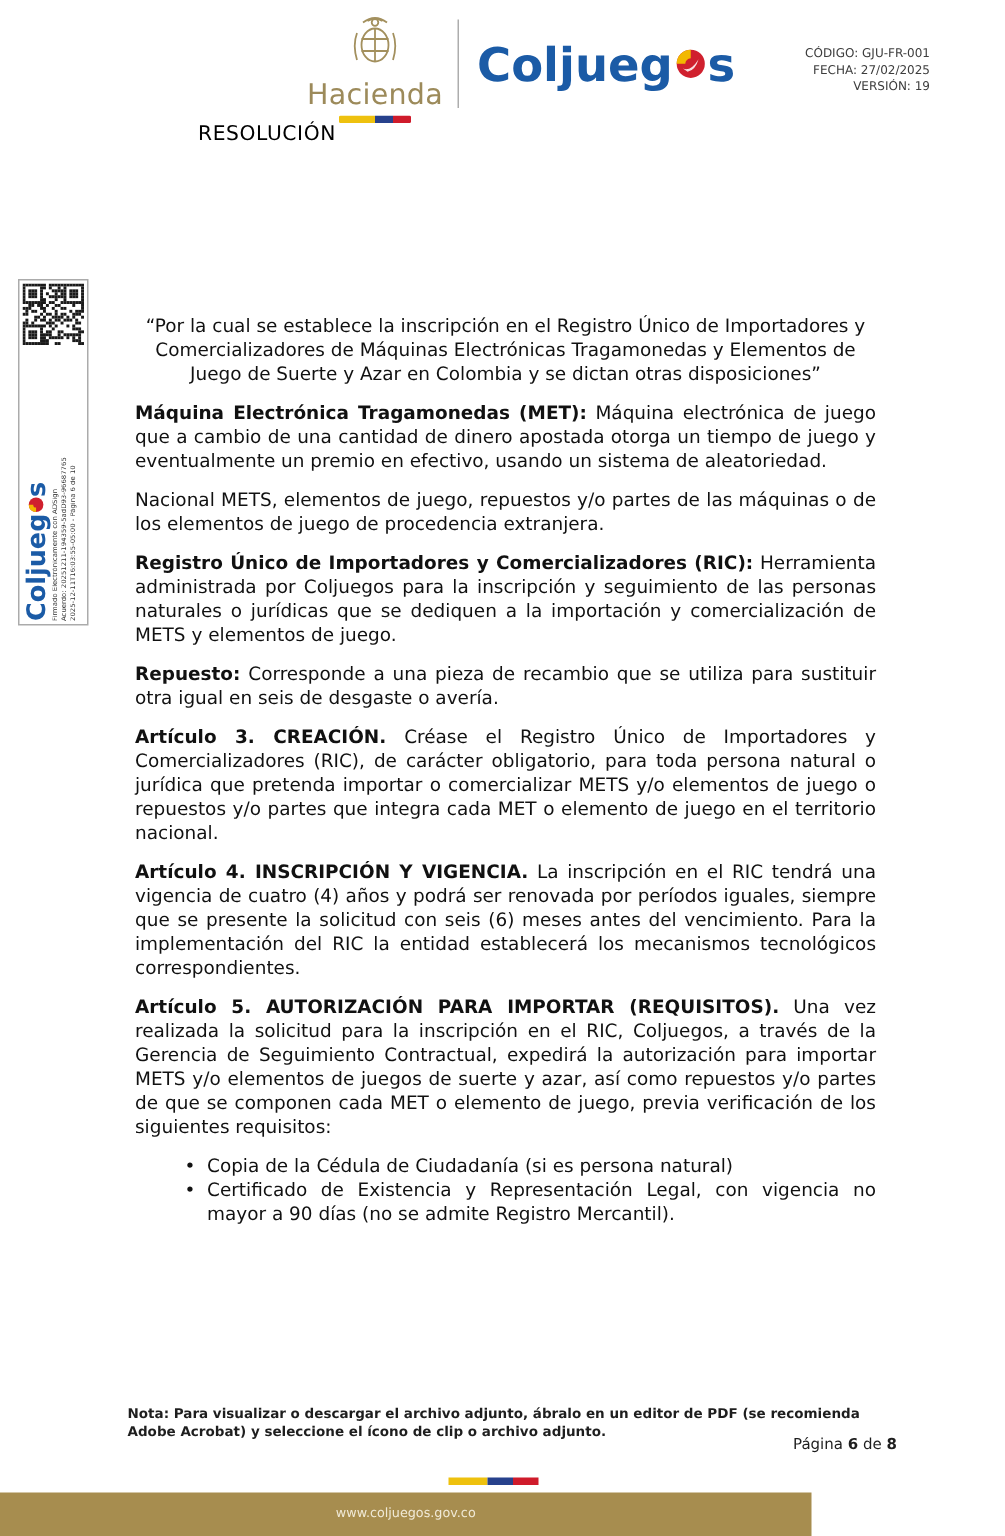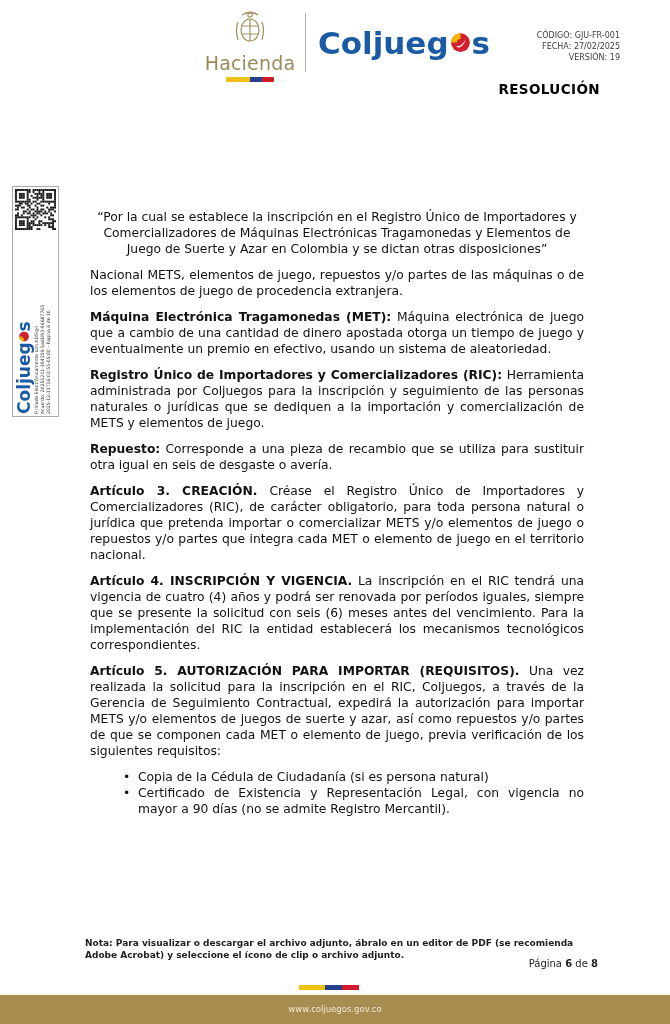--- a/index.html
+++ b/index.html
@@ -12,21 +12,21 @@
   .hacienda-block { position:absolute; left:200px; top:8px; width:100px; text-align:center; }
   .hacienda-name { font-size:19px; color:#9c8a5a; letter-spacing:0.2px; }
   .mini-flag { width:48px; height:4.5px; margin:3px auto 0; display:flex; border-radius:1px; overflow:hidden; }
   .mini-flag .y { flex:2; background:#eec10e; }
   .mini-flag .b { flex:1; background:#27418c; }
   .mini-flag .r { flex:1; background:#cf1b2b; }
   .logo-divider { position:absolute; left:305px; top:13px; width:1px; height:59px; background:#adadad; }
   .coljuegos-logo { position:absolute; left:318px; top:25px; font-size:31px; font-weight:bold; color:#1b5ba6; letter-spacing:0px; display:flex; align-items:center; }
   .coljuegos-logo svg { margin:4px -1px 0 -1px; }
   .code-block { position:absolute; right:50px; top:30px; text-align:right; font-size:8px; line-height:11px; color:#3d3d3d; }
-  .res-title { position:absolute; left:132px; top:81px; width:468px; text-align:right; font-weight:bold; font-size:13.5px; letter-spacing:0.4px; color:#000; }
+  .res-title { position:absolute; left:132px; top:81px; width:468px; text-align:left; font-weight:normal; font-size:13.5px; letter-spacing:0.4px; color:#000; }
 
   
   .stamp { position:absolute; left:12px; top:186px; width:45px; height:229px; border:1px solid #ababab; background:#fff; }
   .stamp-qr { position:absolute; left:2px; top:2px; width:41px; height:41px; }
   .stamp-rot { position:absolute; left:2px; top:227px; width:180px; height:41px;
                transform:rotate(-90deg); transform-origin:0 0; }
   .stamp-logo { font-size:17px; font-weight:bold; color:#1b5ba6; line-height:18px; display:flex; align-items:center; }
   .stamp-logo svg { margin:2px -1px 0 -1px; }
   .stamp-lines { margin-top:1px; }
   .stamp-line { font-size:4.6px; line-height:5.8px; color:#333; white-space:nowrap; overflow:hidden; }
@@ -40,21 +40,21 @@
   .bullet-item { position:relative; padding-left:48px; text-align:justify; }
   .bullet-item::before { content:"\2022"; position:absolute; left:33px; }
 
   
   .note { position:absolute; left:85px; top:938px; width:513px; font-size:9px; line-height:11.5px; color:#1e1e1e;font-weight:bold; }
   .page-num { position:absolute; right:72px; top:958px; font-size:10px; color:#1e1e1e; }
   .flag-bar { position:absolute; left:299px; top:985px; width:60px; height:5px; display:flex; }
   .flag-bar .y { width:26px; background:#eec10e; }
   .flag-bar .b { width:17px; background:#27418c; }
   .flag-bar .r { width:17px; background:#cf1b2b; }
-  .gold-bar { position:absolute; left:0; top:995px; width:670px; height:29px; background:#a78d4f; }
+  .gold-bar { position:absolute; left:0; top:995px; width:541px; height:29px; background:#a78d4f; }
   .website { text-align:center; line-height:29px; font-size:8.5px; color:#f0e9d6; }
 </style>
 </head>
 <body>
 
 <div class="hacienda-block">
   <span>
     <svg width="42" height="40" viewBox="0 0 42 40" fill="none" stroke="#a3905e" stroke-width="1.2">
       <path d="M13 7 Q21 1 29 7 M16 6 Q21 3 26 6"></path>
       <circle cx="21" cy="7" r="2.2"></circle>
@@ -346,23 +346,23 @@
         <div class="stamp-line">Firmado Electrónicamente con ADSign</div>
         <div class="stamp-line">Acuerdo: 20251211-194359-5adD93-96687765</div>
         <div class="stamp-line">2025-12-11T16:03:55-05:00 - Página 6 de 10</div>
       </div>
   </div>
 </div>
 
 <div class="content">
   <p class="quote">“Por la cual se establece la inscripción en el Registro Único de Importadores y Comercializadores de Máquinas Electrónicas Tragamonedas y Elementos de Juego de Suerte y Azar en Colombia y se dictan otras disposiciones”</p>
   <div id="paragraphs">
+  <p class="para"><b>Máquina Electrónica Tragamonedas (MET):</b><span> Máquina electrónica de juego que a cambio de una cantidad de dinero apostada otorga un tiempo de juego y eventualmente un premio en efectivo, usando un sistema de aleatoriedad.</span></p>
+
   <p class="para"><b></b><span>Nacional METS, elementos de juego, repuestos y/o partes de las máquinas o de los elementos de juego de procedencia extranjera.</span></p>
-
-  <p class="para"><b>Máquina Electrónica Tragamonedas (MET):</b><span> Máquina electrónica de juego que a cambio de una cantidad de dinero apostada otorga un tiempo de juego y eventualmente un premio en efectivo, usando un sistema de aleatoriedad.</span></p>
 
 
 
   <p class="para"><b>Registro Único de Importadores y Comercializadores (RIC):</b><span> Herramienta administrada por Coljuegos para la inscripción y seguimiento de las personas naturales o jurídicas que se dediquen a la importación y comercialización de METS y elementos de juego.</span></p>
 
   <p class="para"><b>Repuesto:</b><span> Corresponde a una pieza de recambio que se utiliza para sustituir otra igual en seis de desgaste o avería.</span></p>
 
   <p class="para"><b>Artículo 3. CREACIÓN.</b><span> Créase el Registro Único de Importadores y Comercializadores (RIC), de carácter obligatorio, para toda persona natural o jurídica que pretenda importar o comercializar METS y/o elementos de juego o repuestos y/o partes que integra cada MET o elemento de juego en el territorio nacional.</span></p>
 
   <p class="para"><b>Artículo 4. INSCRIPCIÓN Y VIGENCIA.</b><span> La inscripción en el RIC tendrá una vigencia de cuatro (4) años y podrá ser renovada por períodos iguales, siempre que se presente la solicitud con seis (6) meses antes del vencimiento. Para la implementación del RIC la entidad establecerá los mecanismos tecnológicos correspondientes.</span></p>

